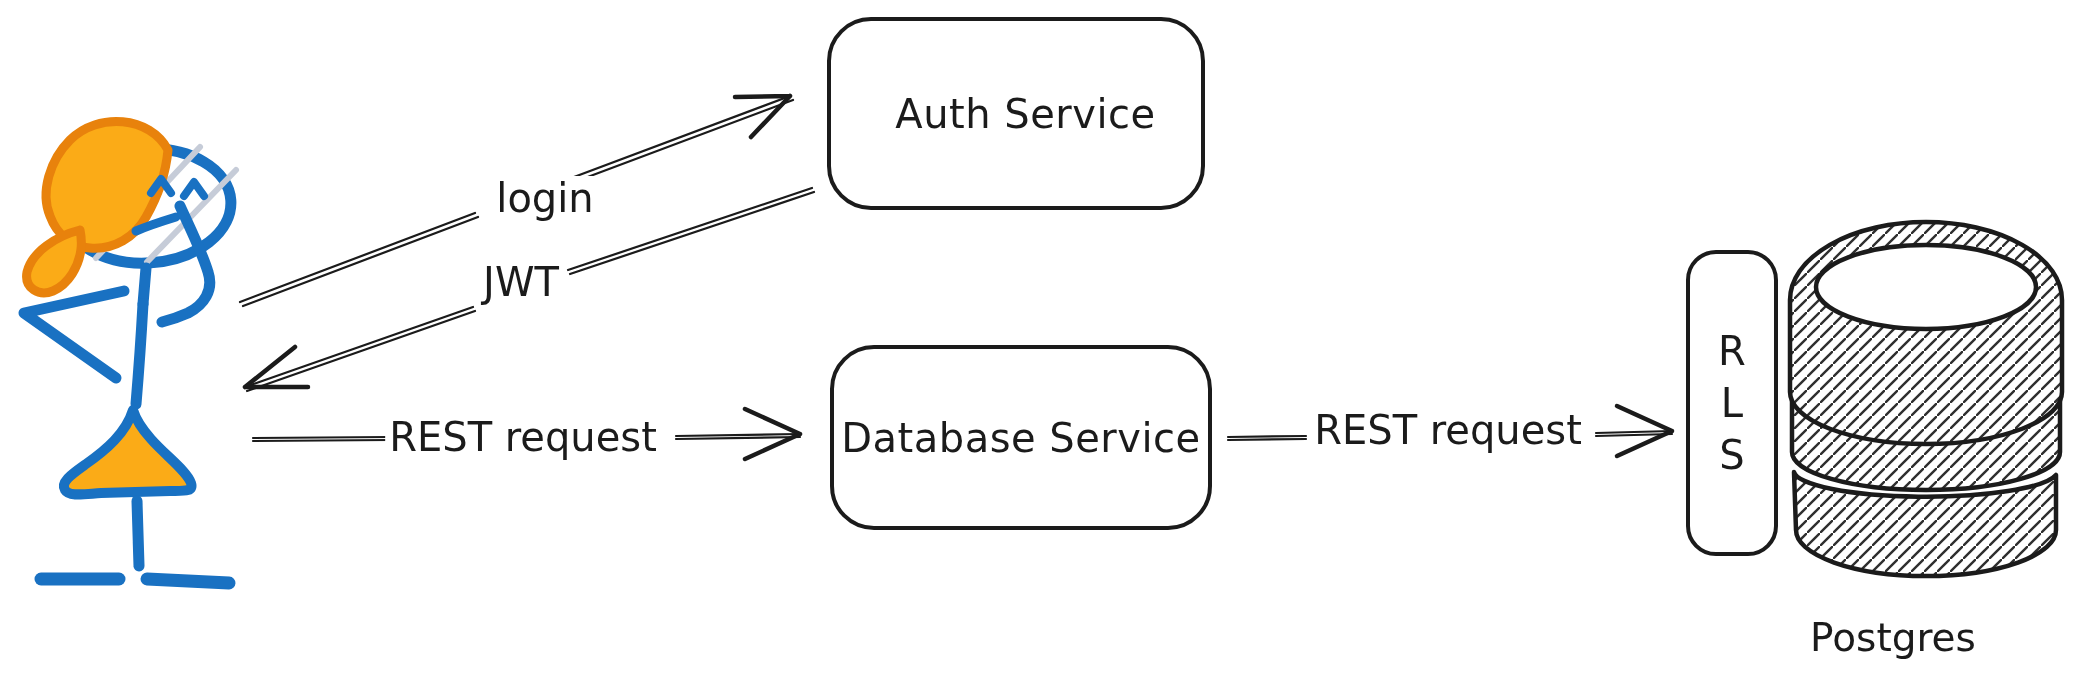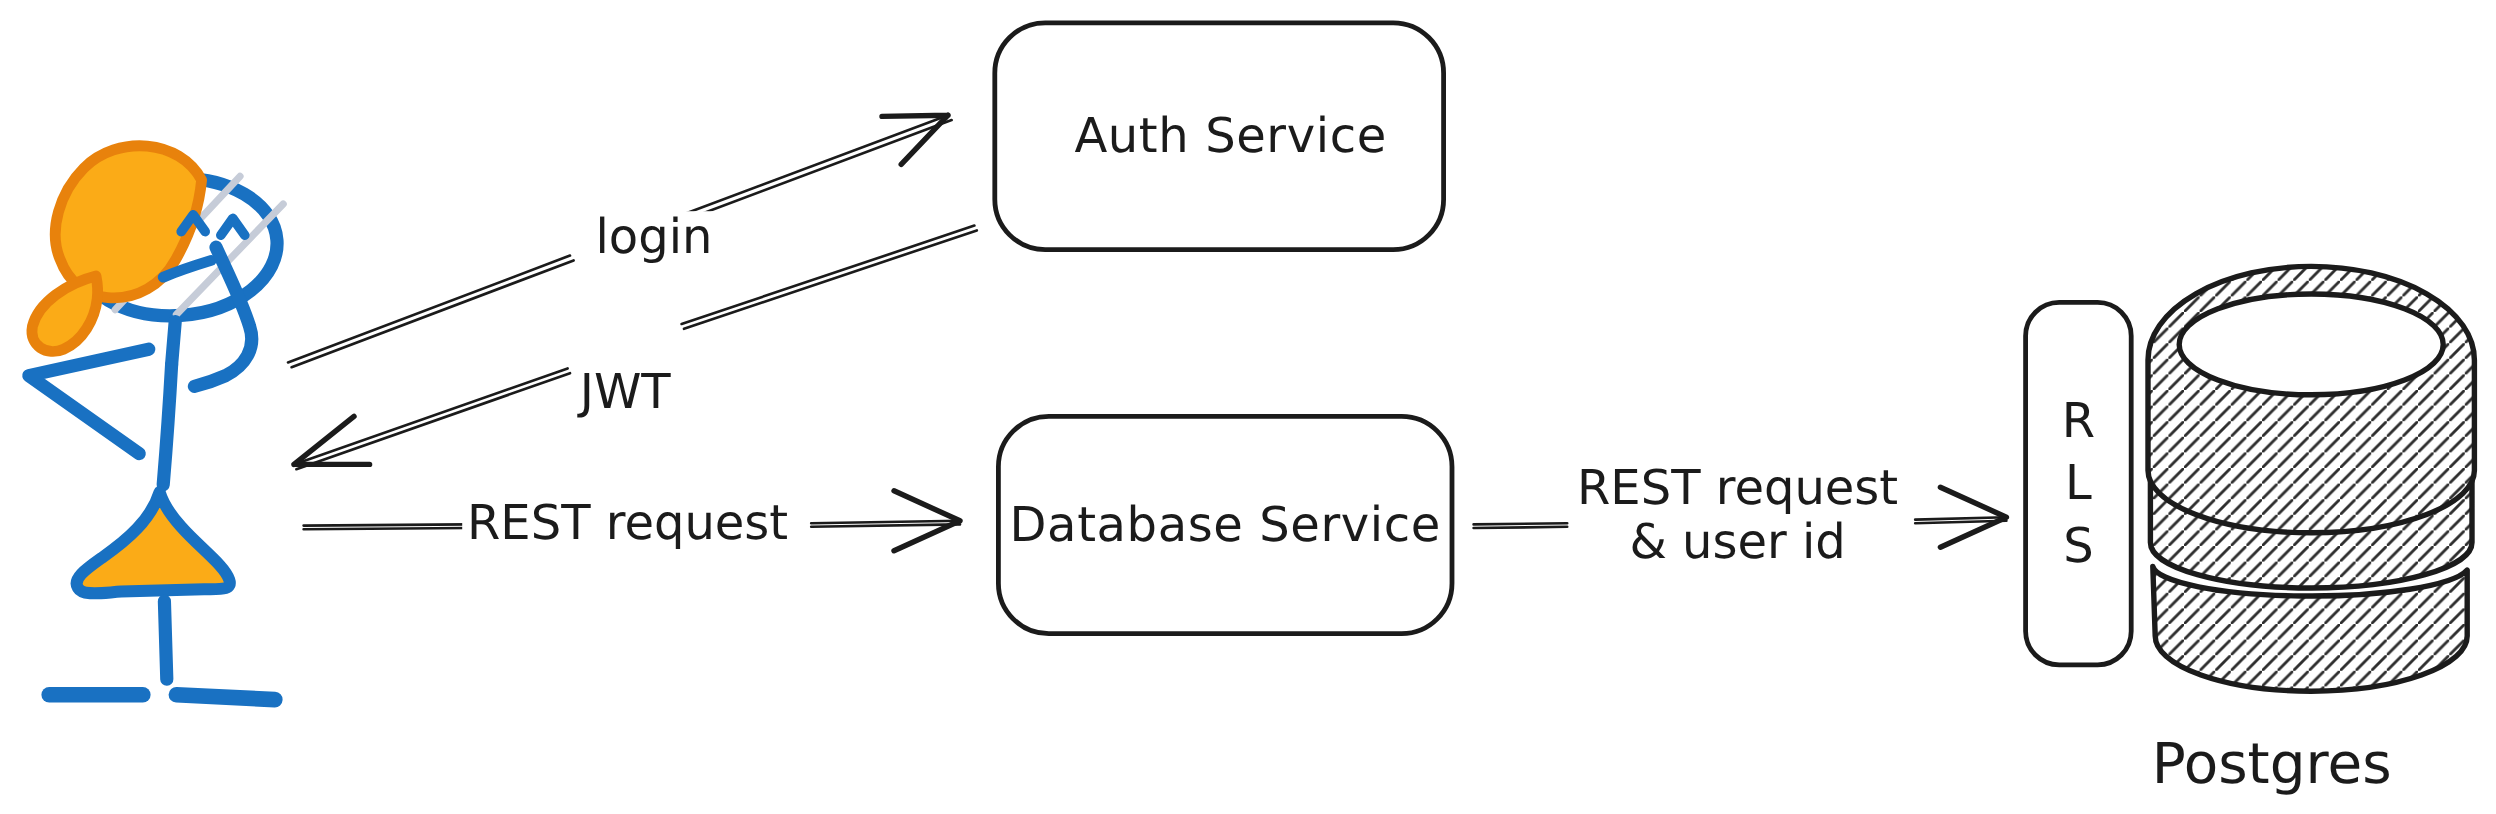--- a/index.html
+++ b/index.html
@@ -40,27 +40,27 @@
     transform:translate(-50%,-50%);
     font-size:40px;
     white-space:nowrap;
     text-align:center;
     background:#ffffff;
     padding:0 4px;
     line-height:44px;
   }
   .arrow-label.two-line{line-height:45px;}
   .label-login{left:545px;top:198px;}
-  .label-jwt{left:521px;top:282px;margin-top:45px;}
+  .label-jwt{left:521px;top:282px;}
   .label-rest{left:523px;top:437px;text-align:center;}
   .label-crud{left:1448px;top:430px;}
   .label-postgres{
     position:absolute;left:1893px;top:637px;
     transform:translate(-50%,-50%);
-    font-size:47px;white-space:nowrap;
+    font-size:39px;white-space:nowrap;
   }
 </style>
 </head>
 <body>
 
 <div class="canvas">
 
   <svg class="art" viewBox="0 0 2080 678" aria-hidden="true">
     <defs>
       <pattern id="hatch" width="13" height="13" patternUnits="userSpaceOnUse">
@@ -156,18 +156,17 @@
 
   <div class="arrow-label label-login">login</div>
   <div class="arrow-label label-jwt">JWT</div>
 
   <div class="arrow-label two-line label-rest">
     <div>REST request</div>
   </div>
 
   <div class="arrow-label two-line label-crud">
     <div>REST request</div>
-    <div>&amp; user id</div>
   </div>
 
   <div class="label-postgres">Postgres</div>
 
 </div>
 
 </body></html>

